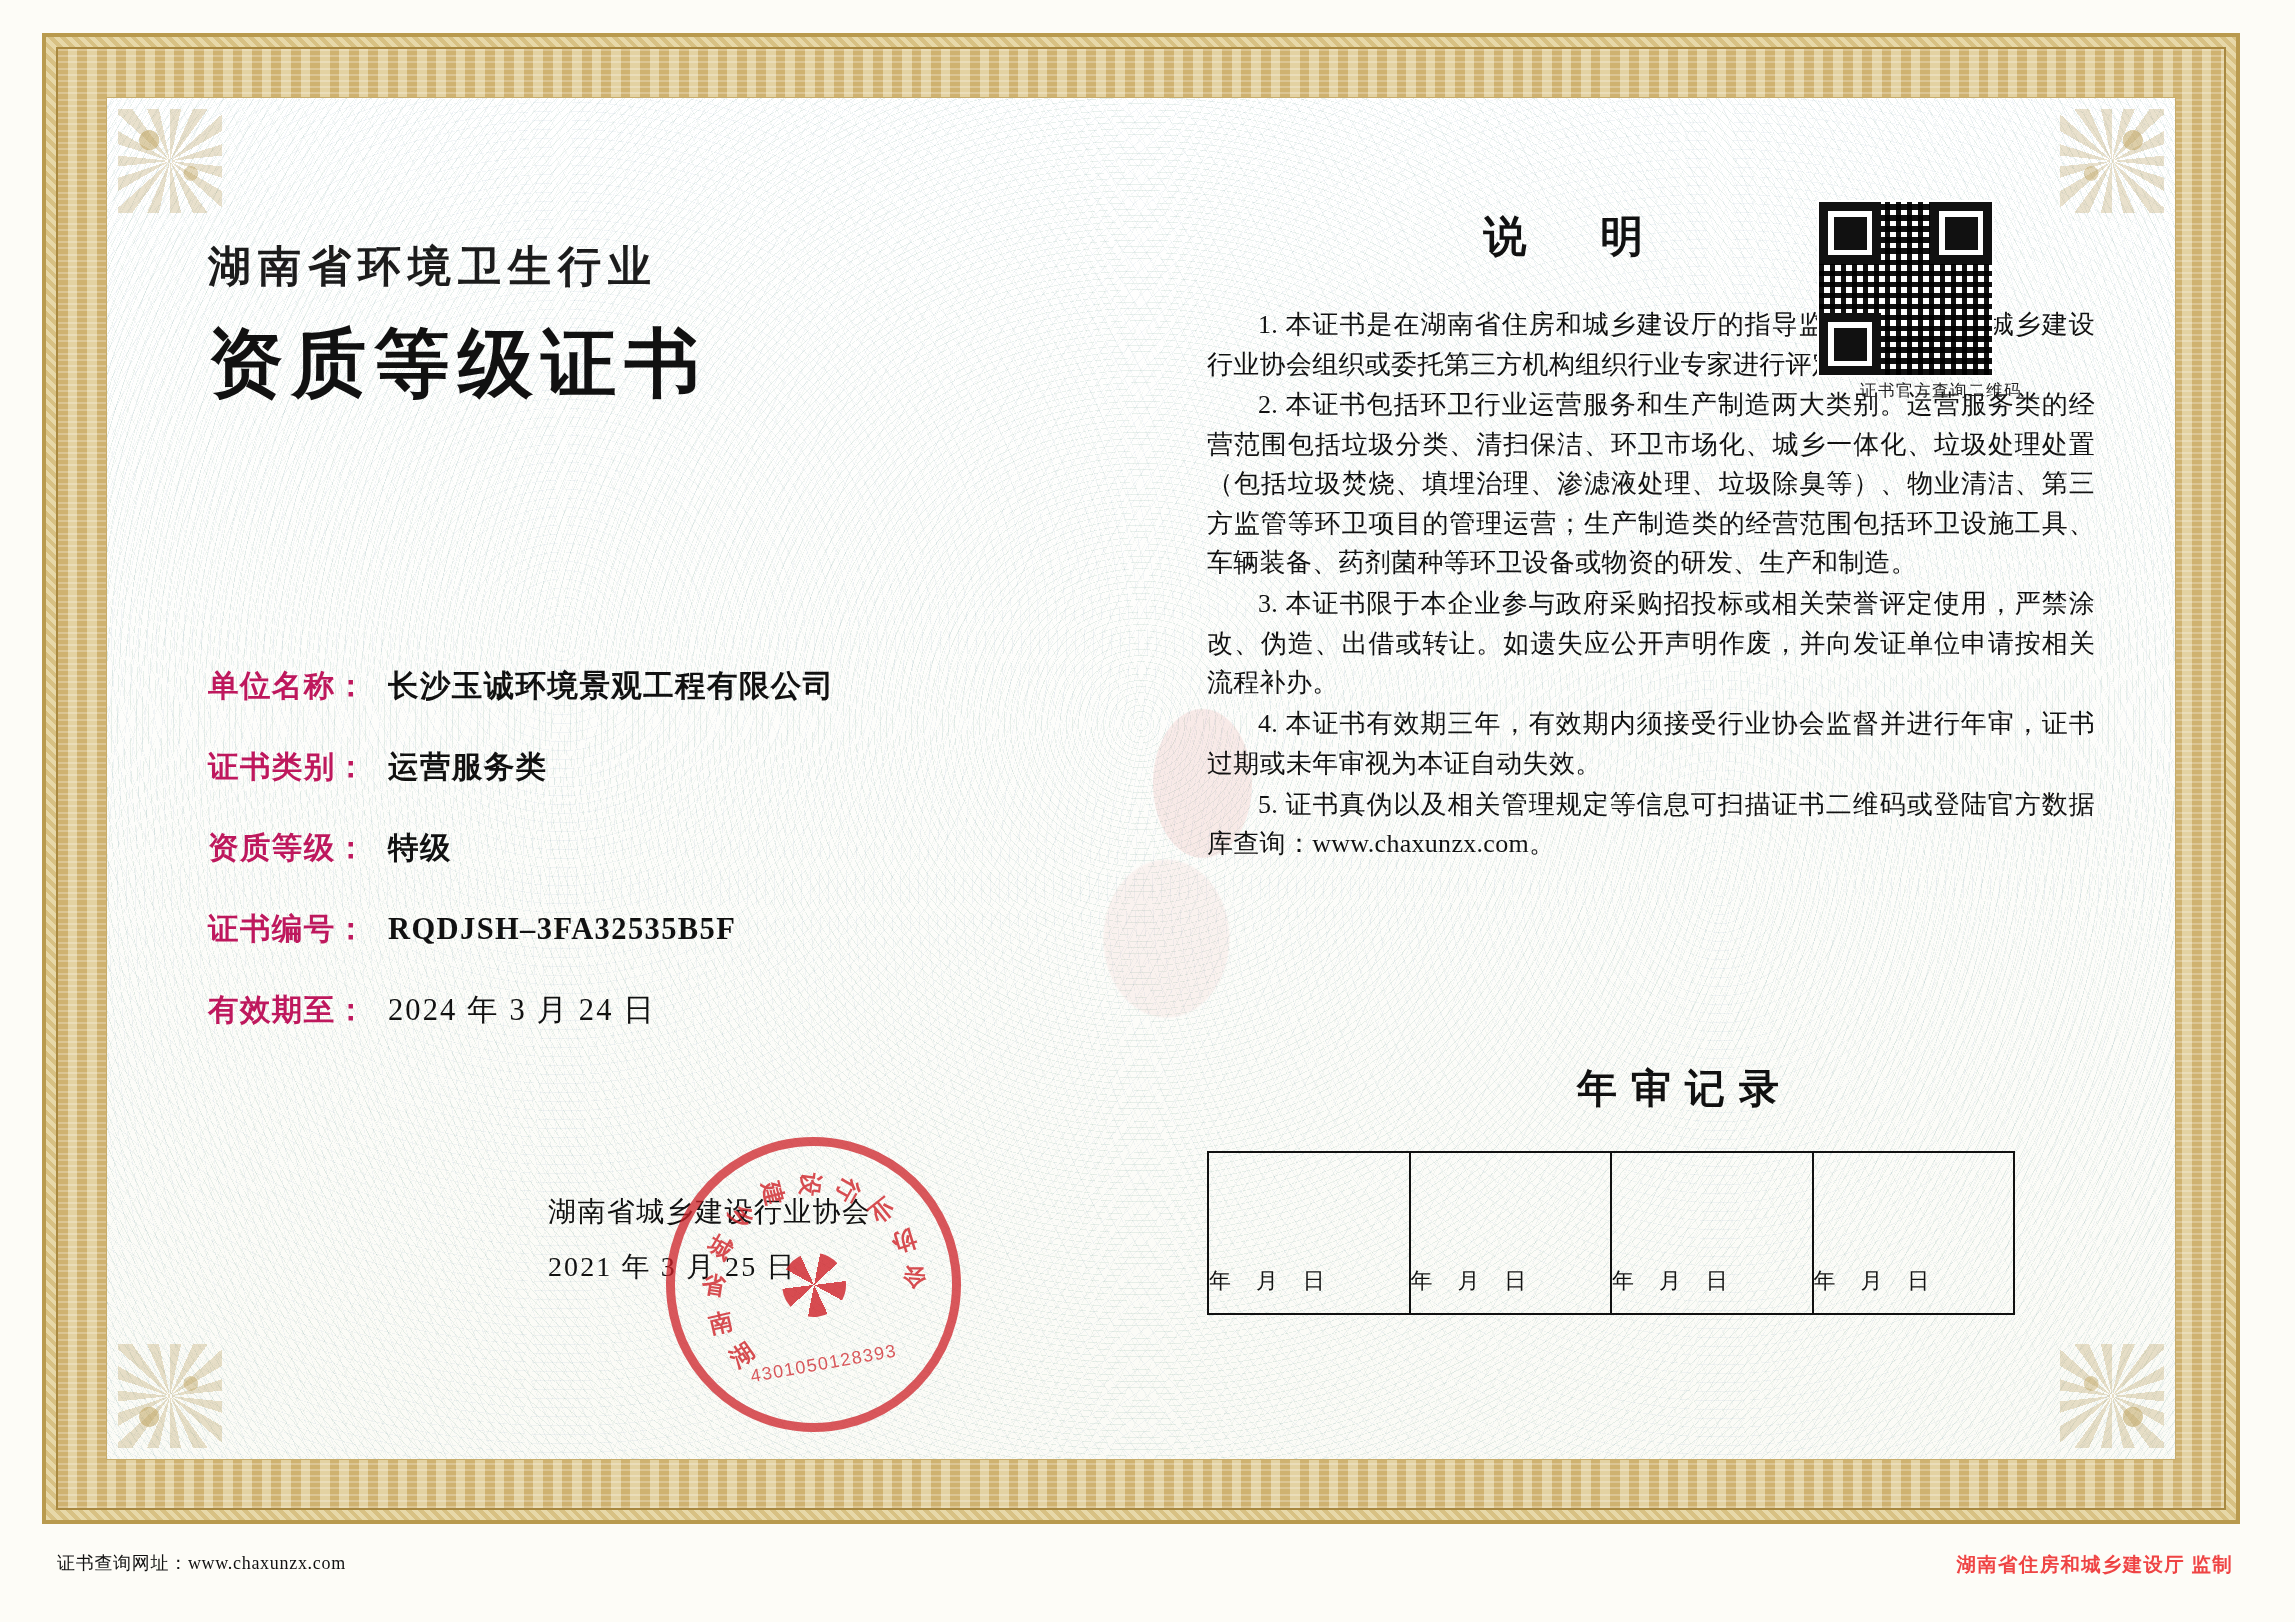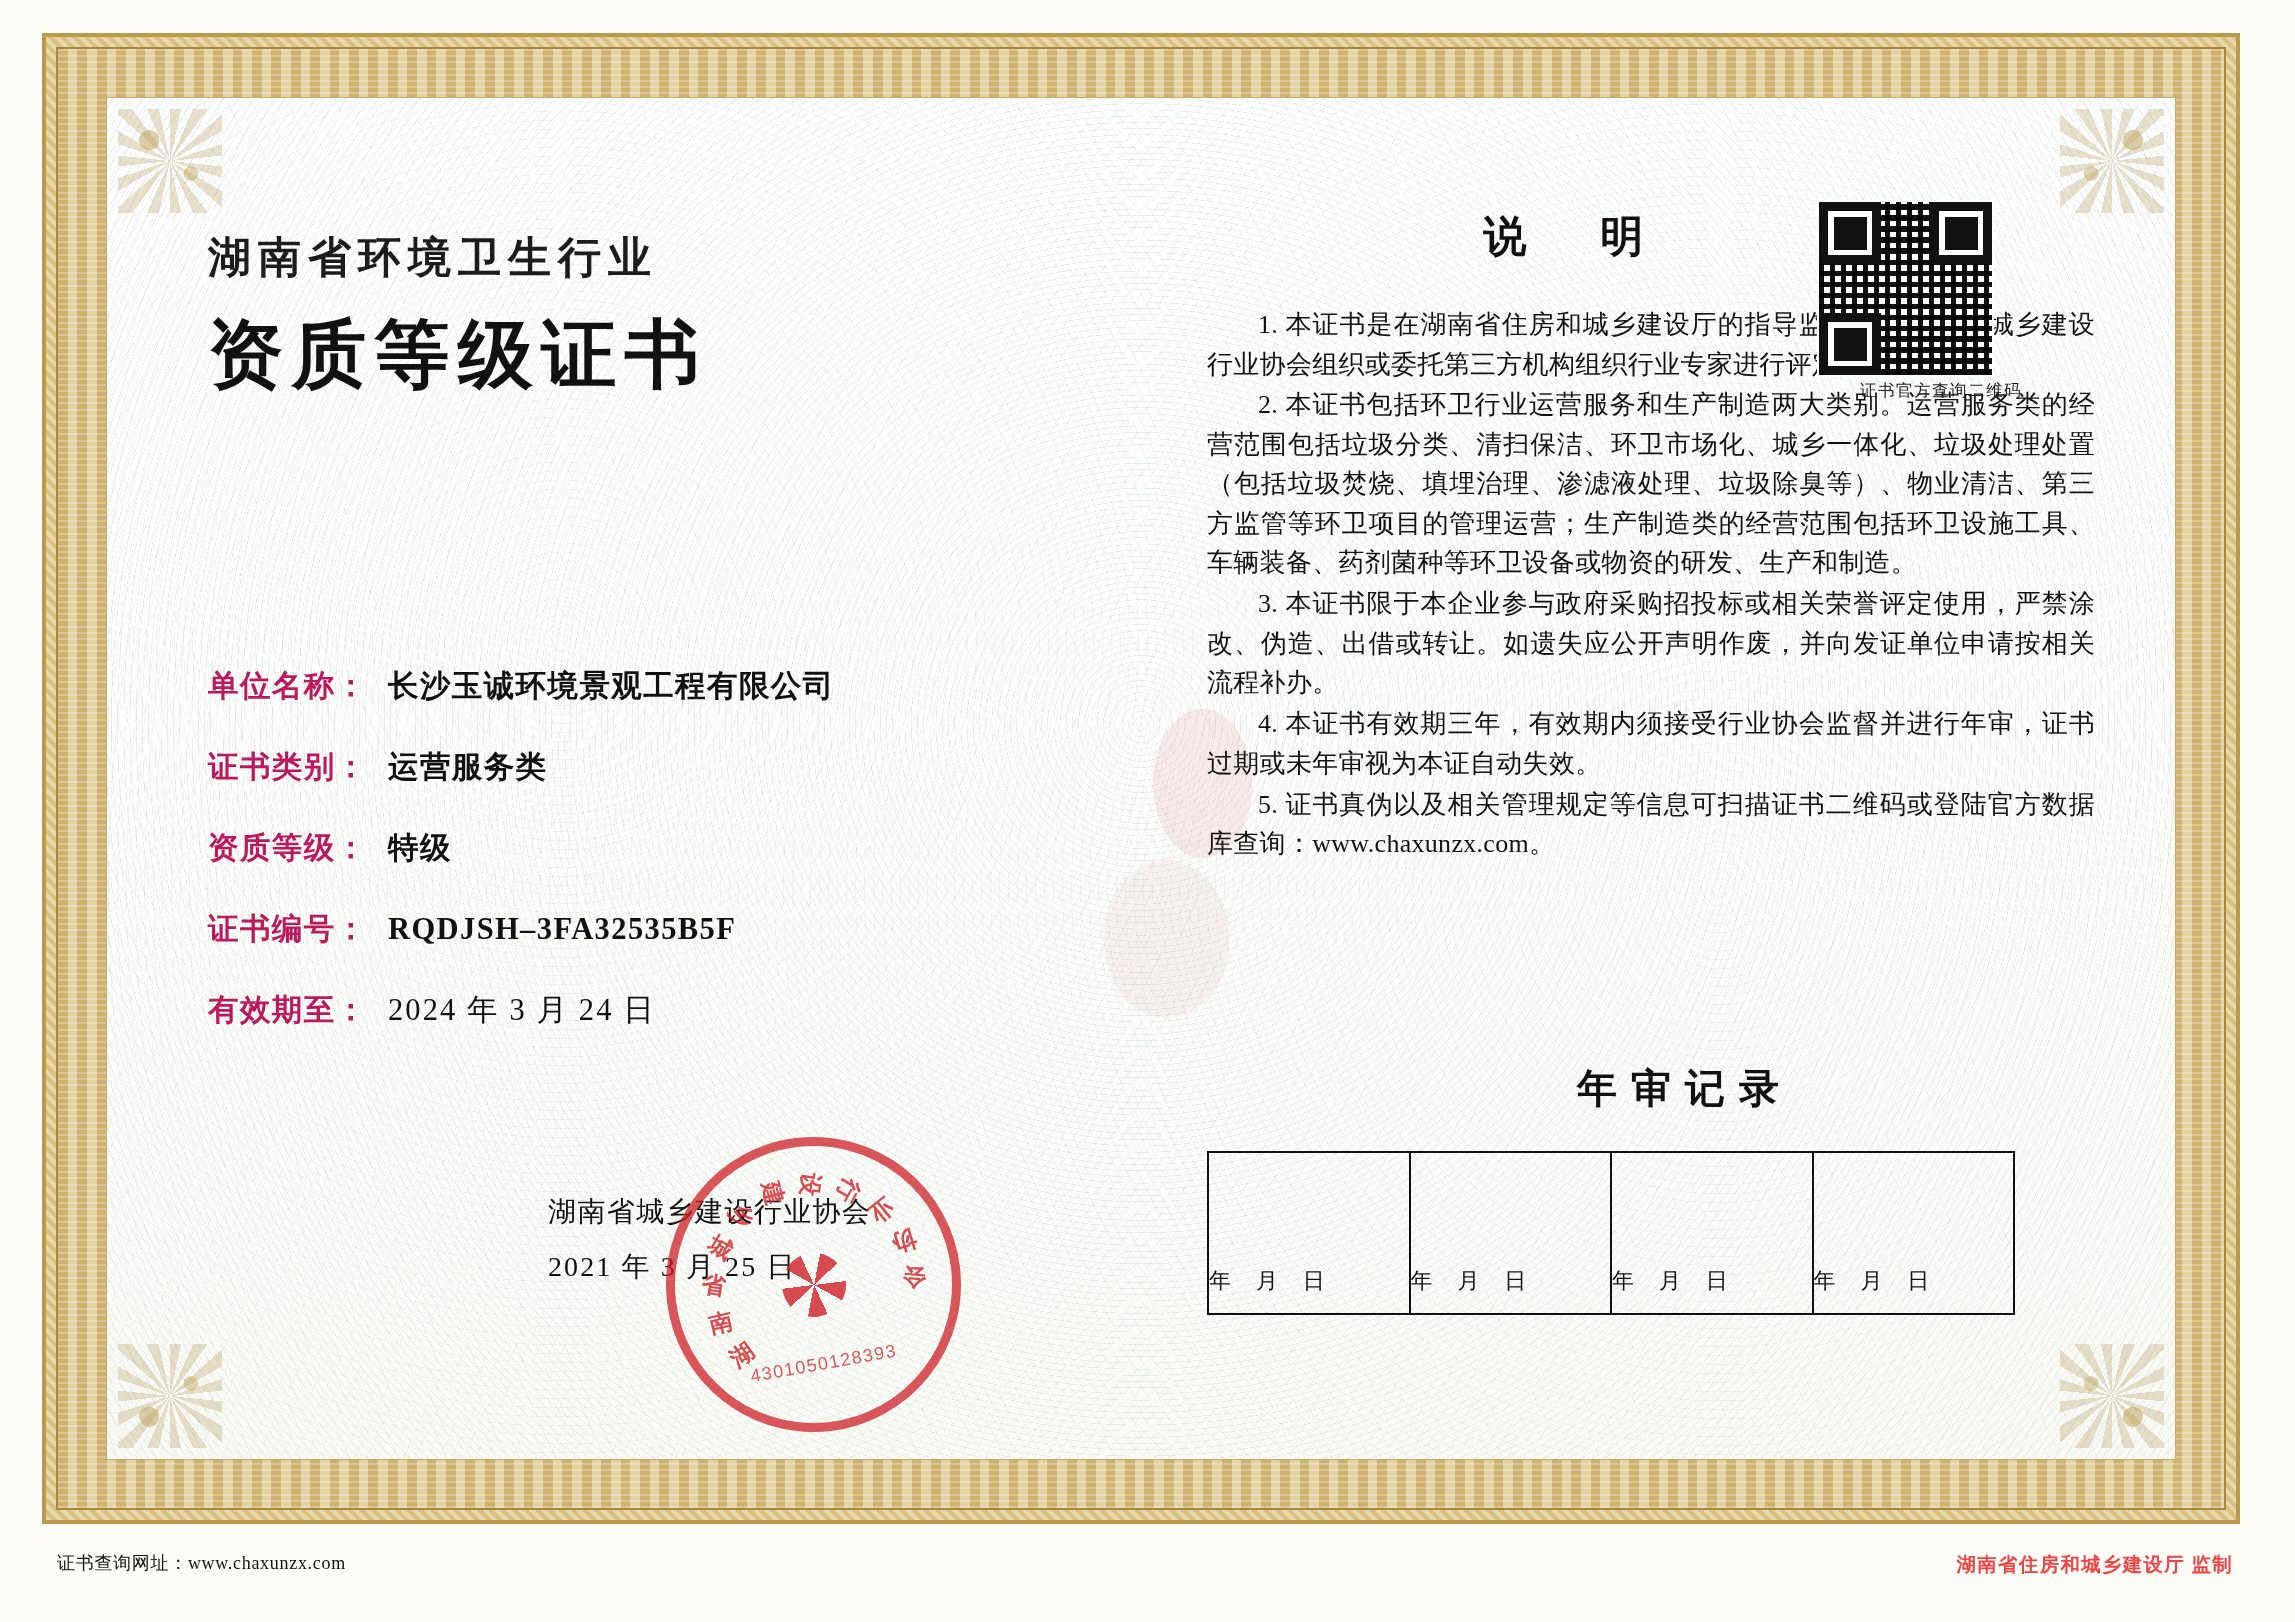--- a/index.html
+++ b/index.html
@@ -67,21 +67,21 @@
   .watermark{
     position:absolute;left:915px;top:569px;width:361px;height:388px;
     opacity:.18;pointer-events:none;
     background:
       radial-gradient(ellipse at 50% 30%, rgba(200,60,60,.55) 0 49px, rgba(0,0,0,0) 50px),
       radial-gradient(ellipse at 40% 70%, rgba(200,60,60,.30) 0 62px, rgba(0,0,0,0) 64px);
     filter:blur(0.7px);
   }
 
   
-  .left-col{position:absolute;left:208px;top:229px;width:915px;}
+  .left-col{position:absolute;left:208px;top:238px;width:915px;}
   .title-small{
     font-size:43px;font-weight:700;letter-spacing:7px;color:#1c1c1c;
     font-family:"DejaVu Serif","Liberation Serif",serif;
   }
   .title-big{
     margin-top:18px;
     font-size:75px;font-weight:700;letter-spacing:8.3px;color:#111;
     font-family:"DejaVu Serif","Liberation Serif",serif;
     white-space:nowrap;
   }

